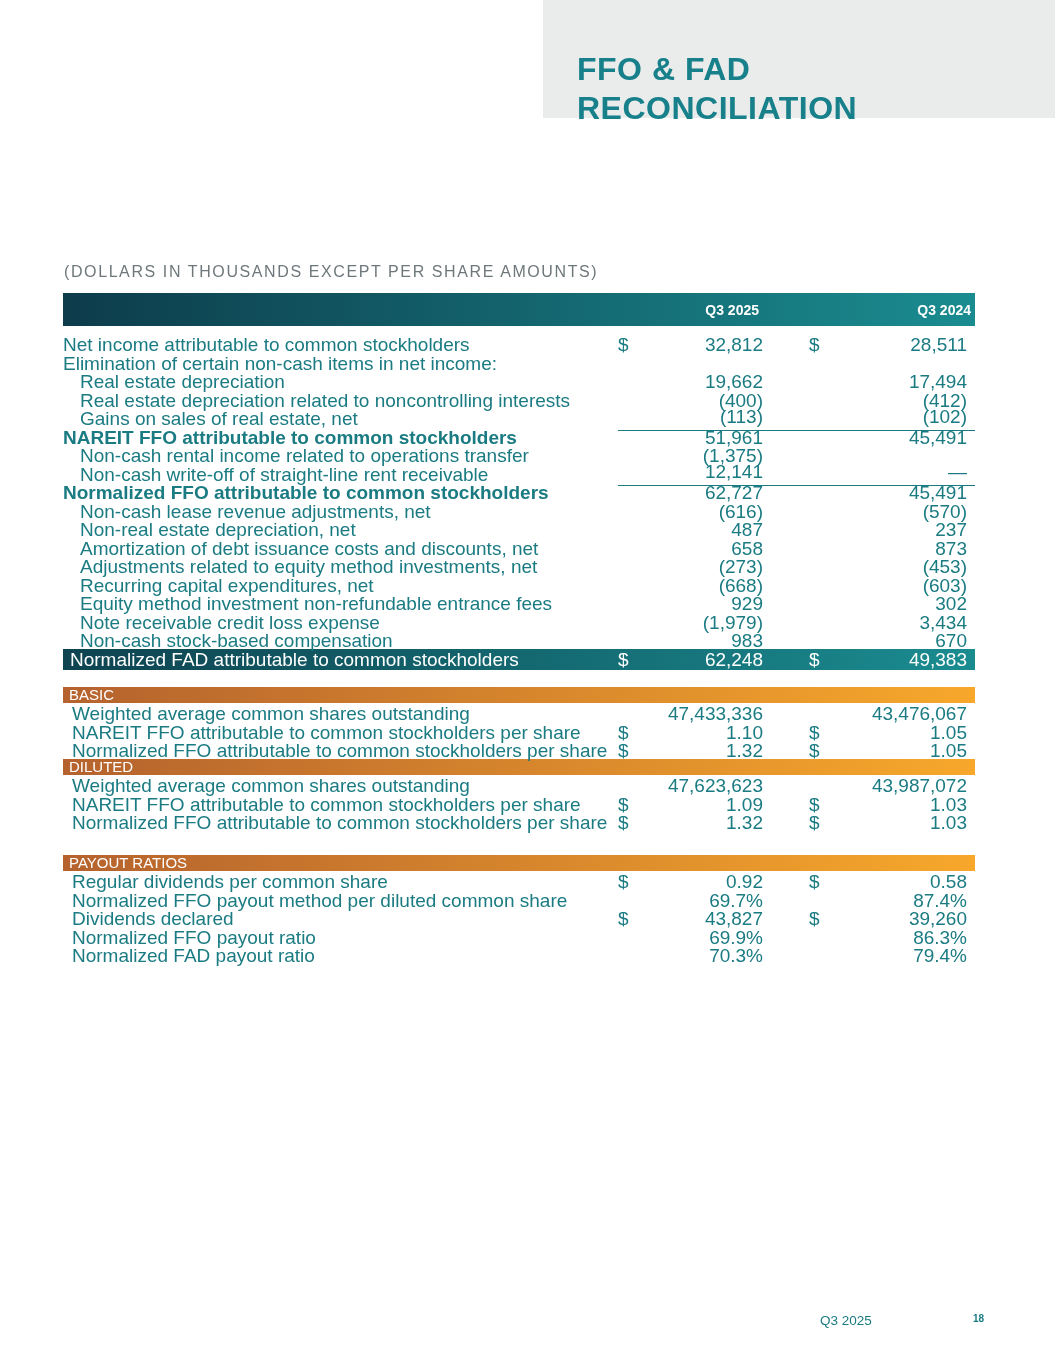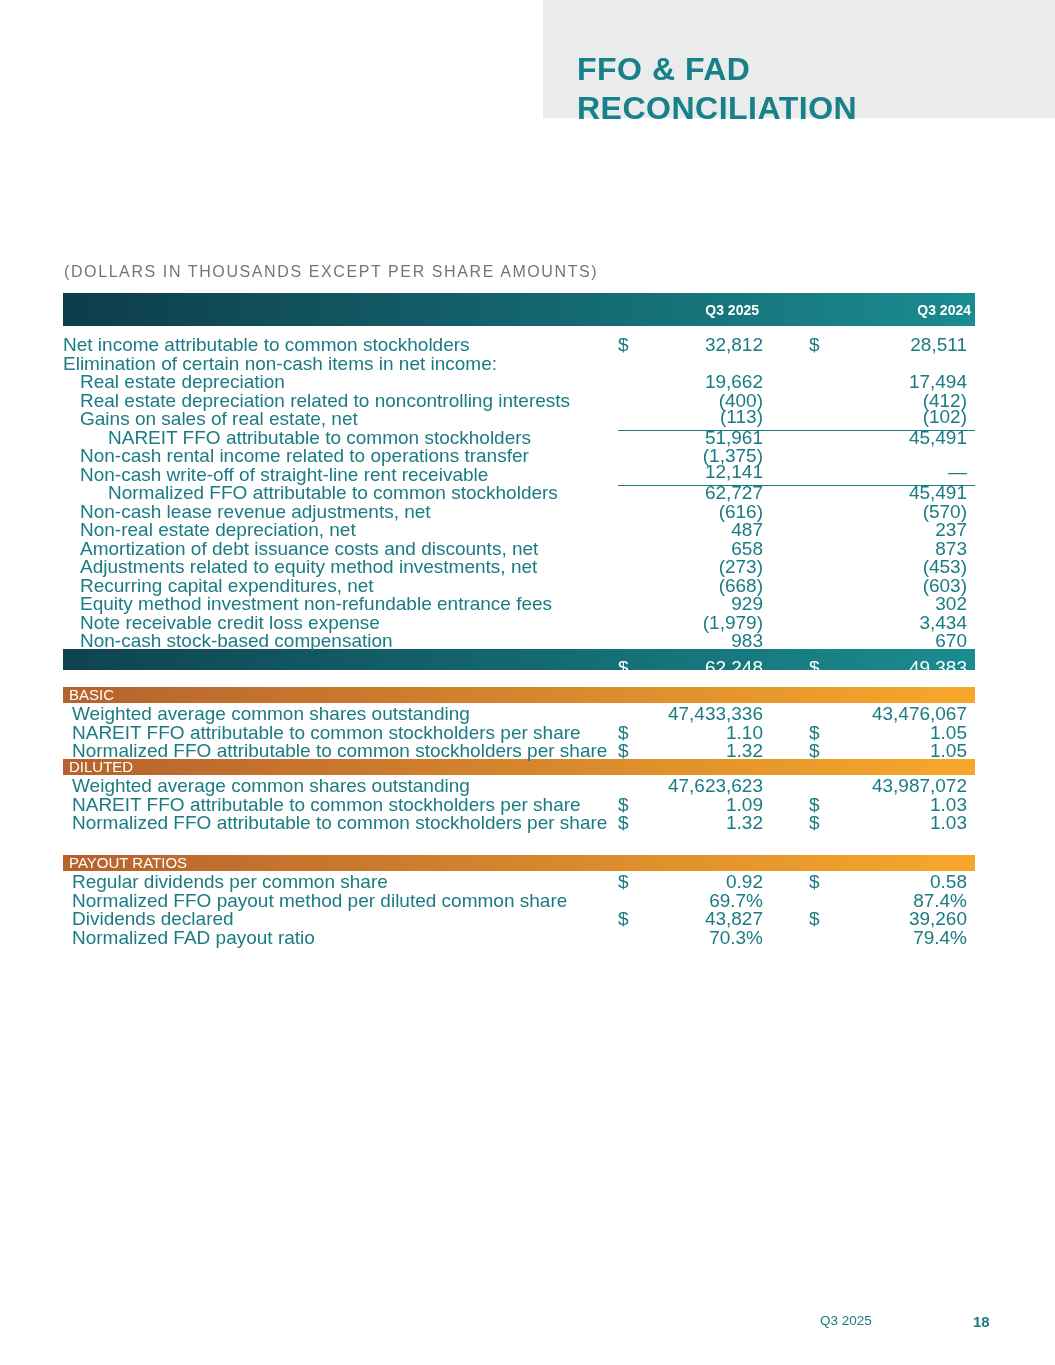--- a/index.html
+++ b/index.html
@@ -32,42 +32,42 @@
   #rows{margin-top:8px;}
   .row{
     display:grid;grid-template-columns:555px 30px 115px 46px 30px 136px;
     height:18.5px;align-items:center;
     font-size:19px;color:var(--text-teal,#1a7b82);
   }
   .row .c-v{text-align:right;}
   .row .c-v:last-child{padding-right:8px;}
   .row .ind1{padding-left:9px;}
   .row .ind2{padding-left:17px;}
-  .row.bold .c-label{font-weight:400;margin-left:45px;}
+  .row.bold .c-label{font-weight:700;}
   .row.rule > div:not(.c-label){border-bottom:1px solid var(--text-teal,#1a7b82);height:100%;line-height:18.5px;}
   .row.fad{
     height:21px;
     background:linear-gradient(90deg,var(--teal-dark2,#0e4350),var(--teal,#1a8c90));
     color:#ffffff;
   }
-  .row.fad .c-label{padding-left:7px;margin-top:17px;}
+  .row.fad .c-label{padding-left:7px;}
   .secbar{
     height:16.5px;line-height:16.5px;
     background:linear-gradient(90deg,var(--orange-dark,#b5622e),var(--orange,#f7a82b));
     color:#ffffff;font-size:15px;padding-left:6px;box-sizing:border-box;
   }
   .gap{height:17px;}
   .gap-lg{height:24px;}
   .footer-quarter{
     position:absolute;left:820px;top:1313px;
     font-size:13.5px;color:var(--text-teal,#1a7b82);
   }
   .footer-page{
     position:absolute;left:973px;top:1313px;
-    font-size:15px;font-weight:700;color:var(--text-teal,#1a7b82);
+    font-size:10px;font-weight:700;color:var(--text-teal,#1a7b82);
   }
 </style>
 </head>
 <body>
 
 <div class="hero">
   <h1><span>FFO &amp; FAD</span><br><span>RECONCILIATION</span></h1>
 </div>
 
 <div class="subtitle">(DOLLARS IN THOUSANDS EXCEPT PER SHARE AMOUNTS)</div>
@@ -297,20 +297,28 @@
       </div>
       <div class="row">
         <div class="c-label ind1">Dividends declared</div>
         <div class="c-d">$</div>
         <div class="c-v">43,827</div>
         <div class="c-sp"></div>
         <div class="c-d">$</div>
         <div class="c-v">39,260</div>
       </div>
       <div class="row">
+        <div class="c-label ind1">Normalized FFO payout ratio</div>
+        <div class="c-d"></div>
+        <div class="c-v">69.9%</div>
+        <div class="c-sp"></div>
+        <div class="c-d"></div>
+        <div class="c-v">86.3%</div>
+      </div>
+      <div class="row">
         <div class="c-label ind1">Normalized FAD payout ratio</div>
         <div class="c-d"></div>
         <div class="c-v">70.3%</div>
         <div class="c-sp"></div>
         <div class="c-d"></div>
         <div class="c-v">79.4%</div>
       </div>
     </div>
 </div>
 

